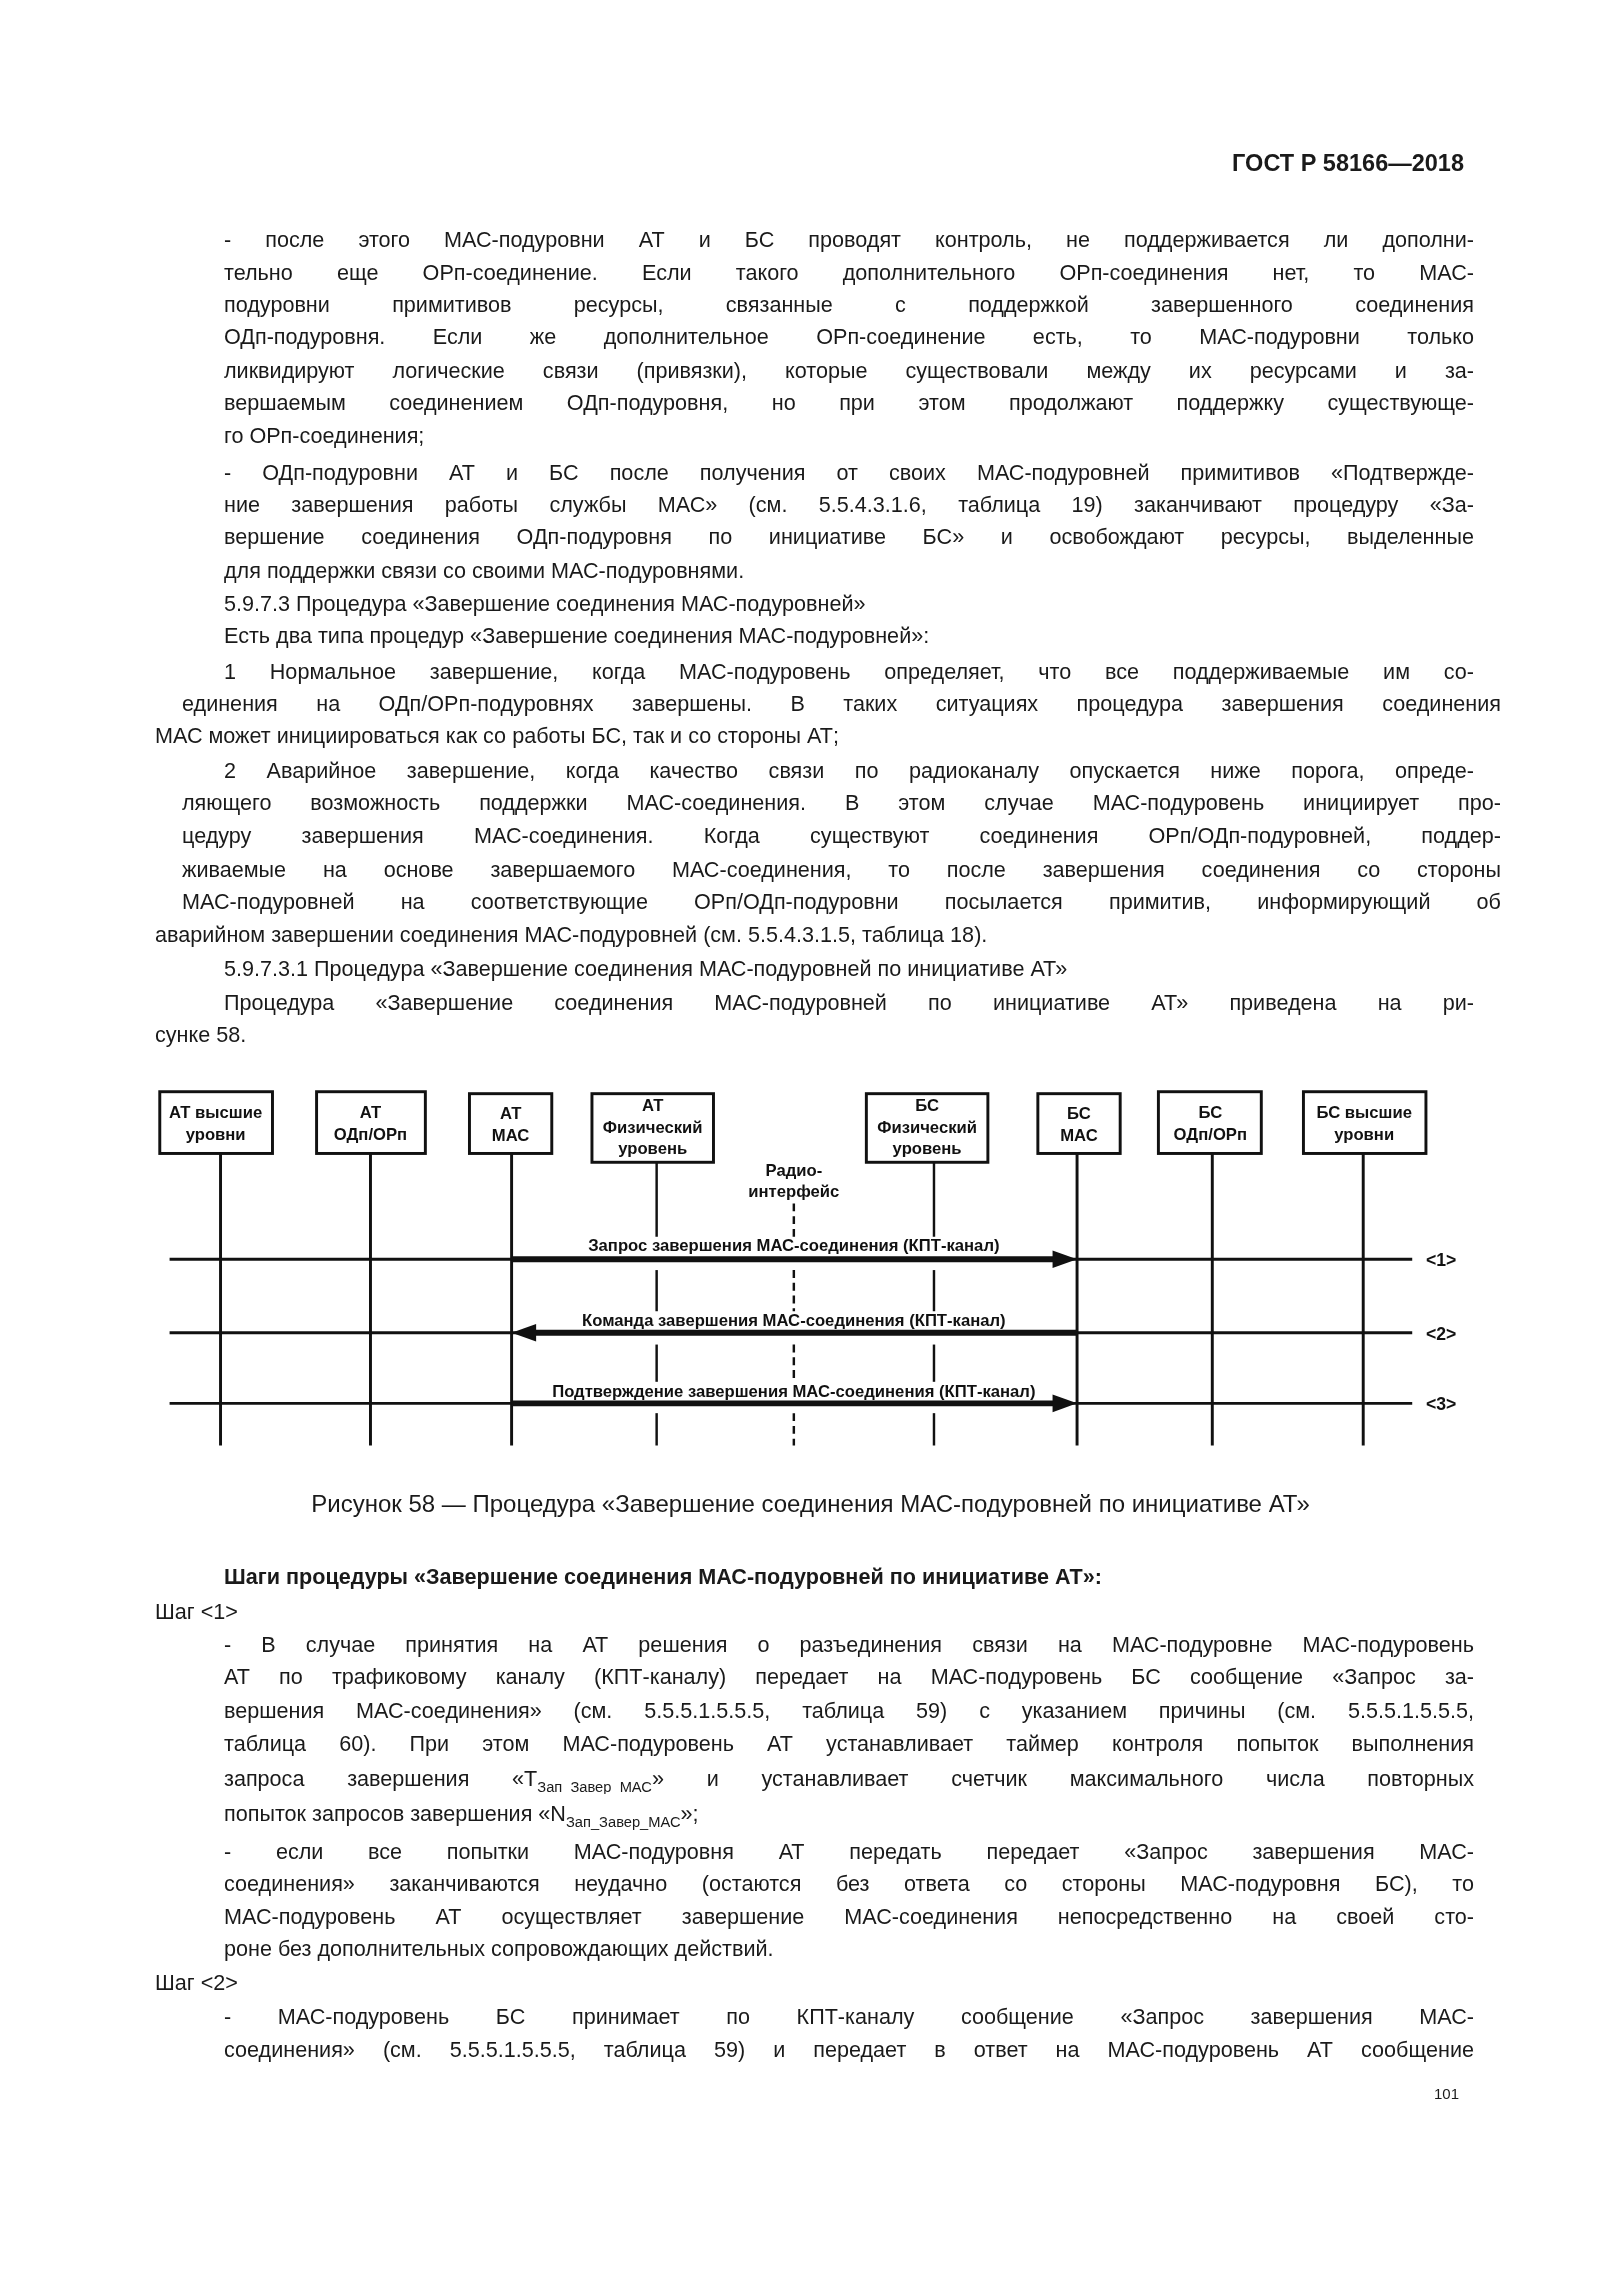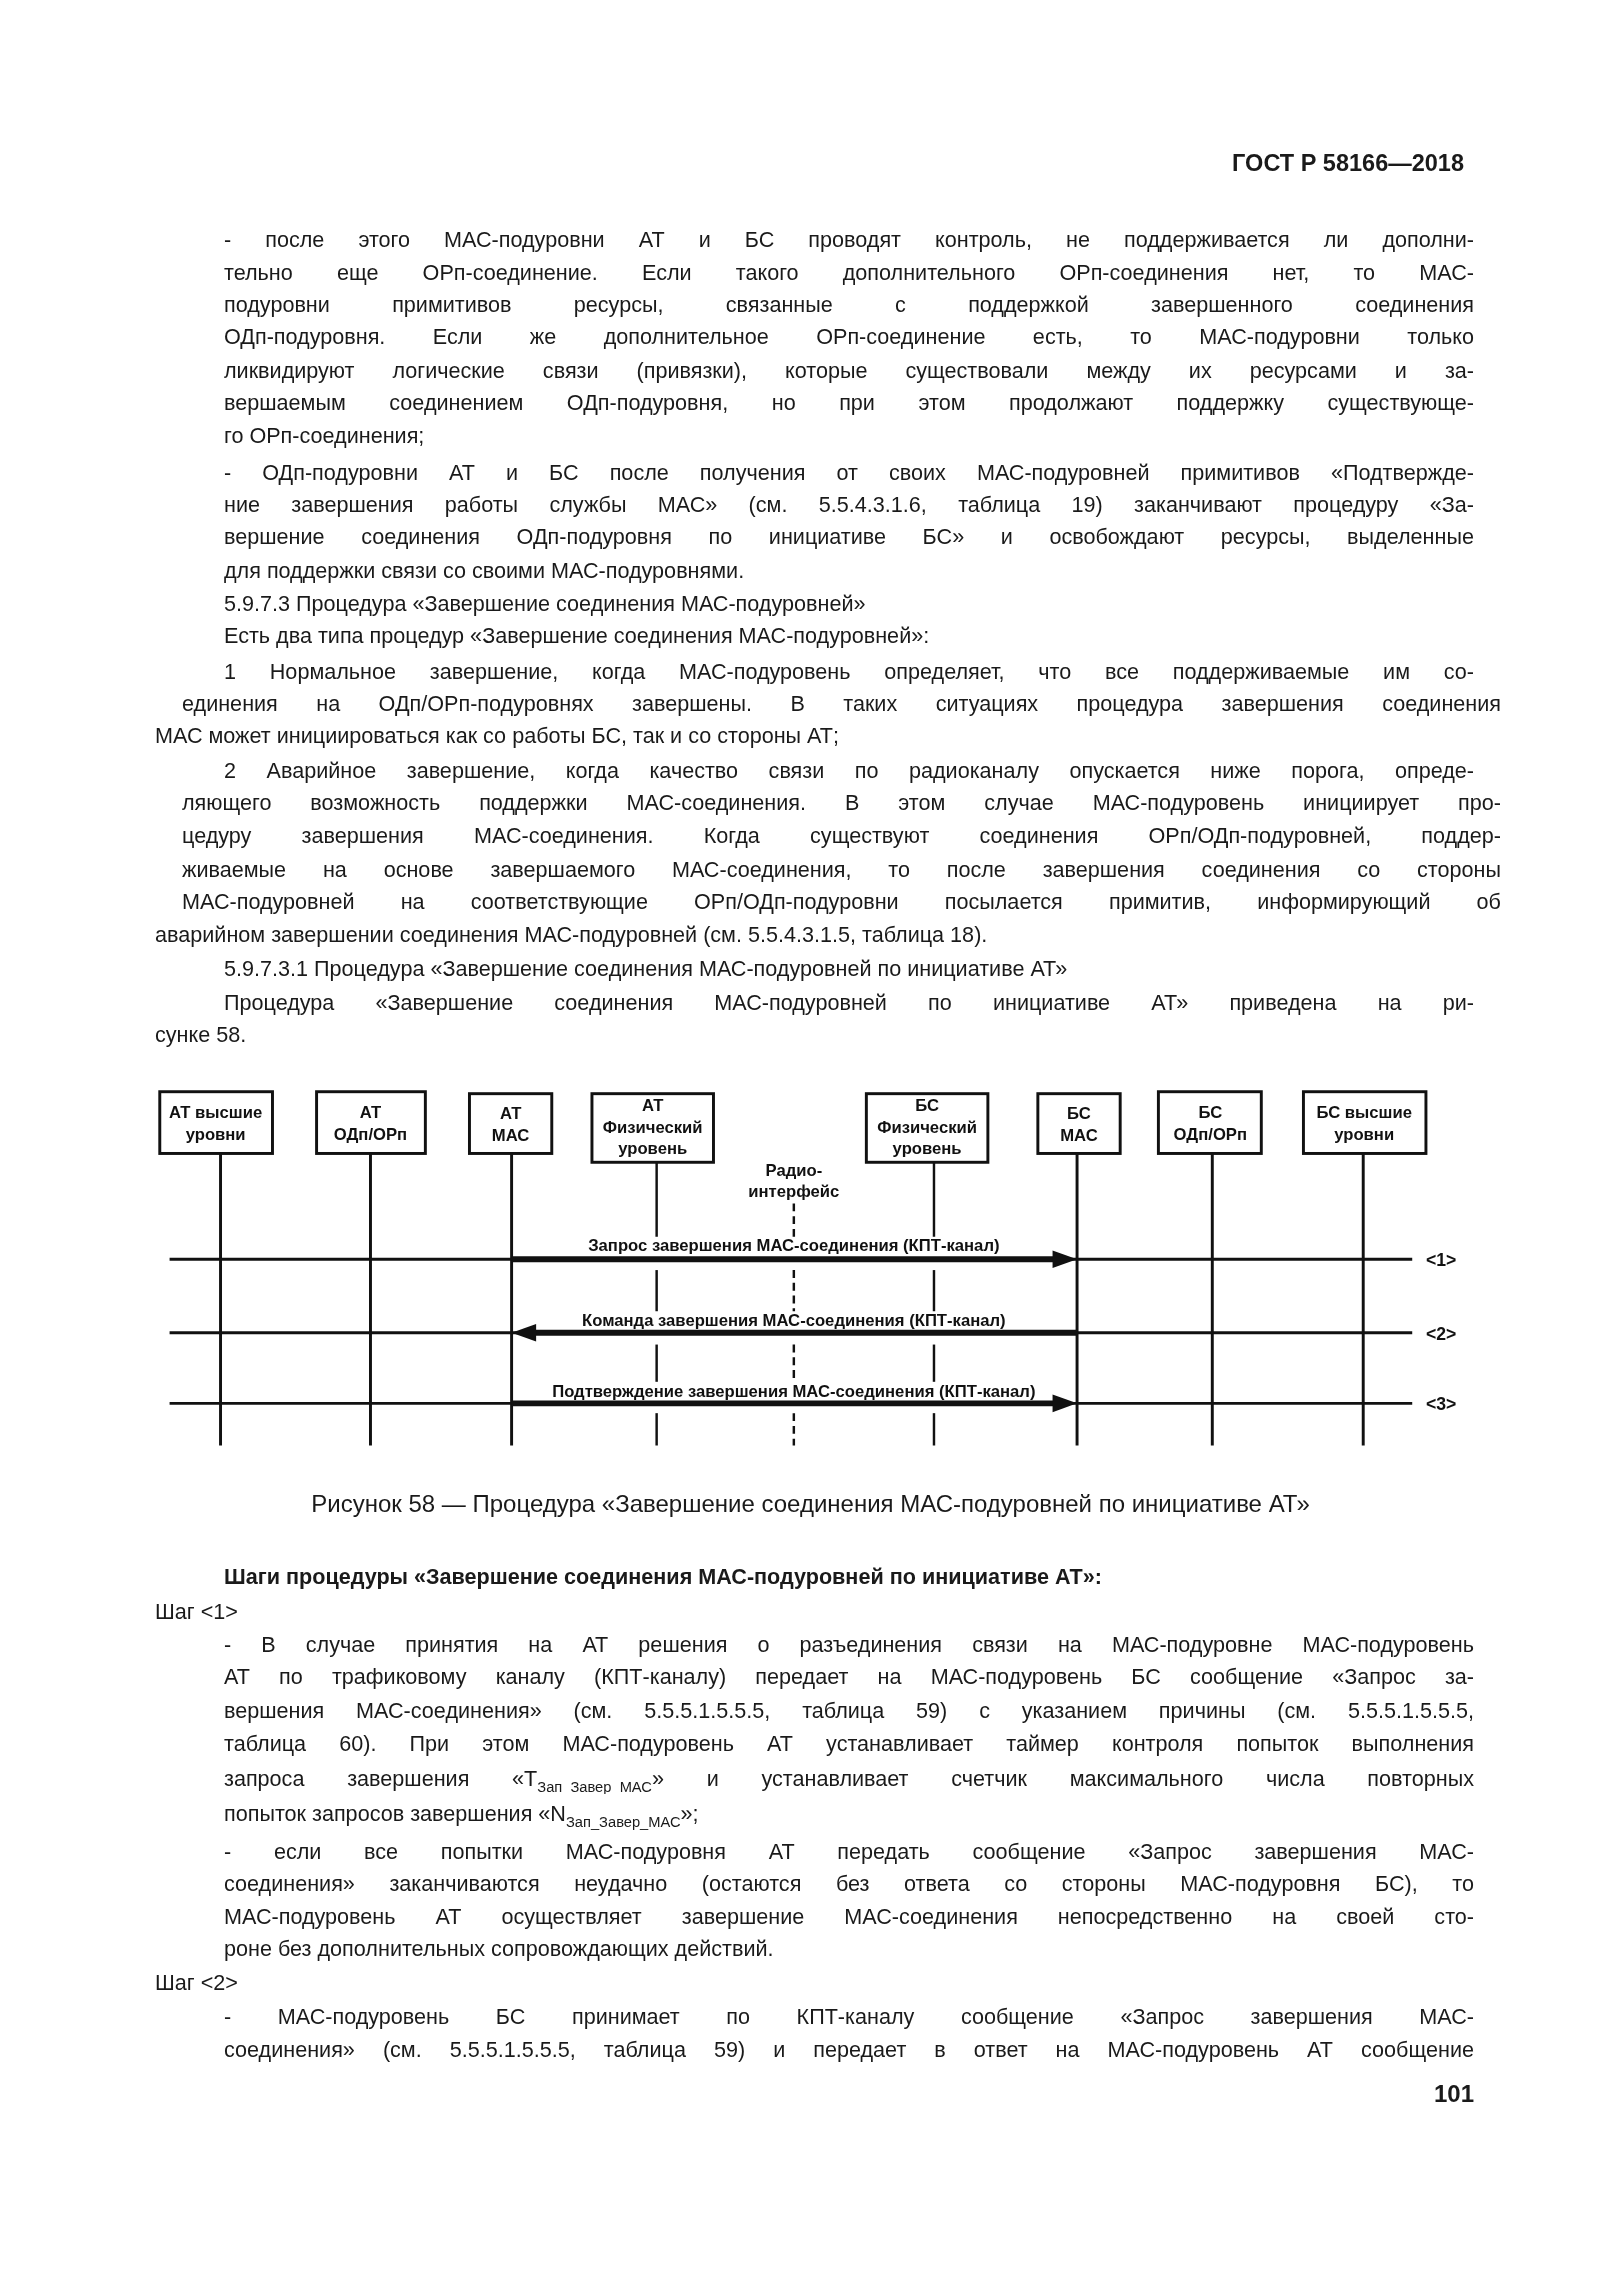--- a/index.html
+++ b/index.html
@@ -6,21 +6,21 @@
   body { width: 1621px; height: 2293px; position: relative; overflow: hidden;
          font-family: "Liberation Sans", sans-serif; color: #1a1a1a; }
   .hdr { position: absolute; right: 157px; top: 149px; font-weight: bold; font-size: 23.5px; line-height: 29px; }
   .ln { position: absolute; height: 31px; line-height: 31px; font-size: 21.6px; white-space: nowrap; }
   .full { left: 224px; width: 1250px; text-align: justify; text-align-last: justify; white-space: normal; overflow: hidden; }
   .ind { left: 224px; }
   .out { left: 155px; }
   .fullout { left: 155px; width: 1319px; text-align: justify; text-align-last: justify; white-space: normal; overflow: hidden; margin-left: 27px; }
   .caption { position: absolute; left: 0; width: 1621px; text-align: center; font-size: 24px; line-height: 29px; }
   .bold { font-weight: bold; }
-  .pagenum { position: absolute; right: 147px; font-size: 24px; line-height: 29px; font-weight: bold; }
+  .pagenum { position: absolute; right: 162px; font-size: 15px; line-height: 29px; }
   sub { font-size: 14.7px; vertical-align: -5.9px; line-height: 0; }
   svg text { font-family: "Liberation Sans", sans-serif; font-weight: bold; fill: #111; }
 </style>
 </head>
 <body>
 
 <div class="hdr">ГОСТ Р 58166—2018</div>
 
 <div>
   <div class="ln full" style="top:224px">- после этого МАС-подуровни АТ и БС проводят контроль, не поддерживается ли дополни-</div>
@@ -152,21 +152,21 @@
 <div class="ln ind bold" style="top:1561px">Шаги процедуры «Завершение соединения МАС-подуровней по инициативе АТ»:</div>
 <div class="ln out" style="top:1596px">Шаг &lt;1&gt;</div>
 
 <div>
   <div class="ln full" style="top:1629px">- В случае принятия на АТ решения о разъединения связи на МАС-подуровне МАС-подуровень</div>
   <div class="ln full" style="top:1661px">АТ по трафиковому каналу (КПТ-каналу) передает на МАС-подуровень БС сообщение «Запрос за-</div>
   <div class="ln full" style="top:1695px">вершения МАС-соединения» (см. 5.5.5.1.5.5.5, таблица 59) с указанием причины (см. 5.5.5.1.5.5.5,</div>
   <div class="ln full" style="top:1728px">таблица 60). При этом МАС-подуровень АТ устанавливает таймер контроля попыток выполнения</div>
   <div class="ln full" style="top:1763px"><span>запроса завершения «Т</span><sub>Зап_Завер_МАС</sub><span>» и устанавливает счетчик максимального числа повторных</span></div>
   <div class="ln ind" style="top:1798px"><span>попыток запросов завершения «N</span><sub>Зап_Завер_МАС</sub><span>»;</span></div>
-  <div class="ln full" style="top:1836px">- если все попытки МАС-подуровня АТ передать сообщение «Запрос завершения МАС-</div>
+  <div class="ln full" style="top:1836px">- если все попытки МАС-подуровня АТ передать передает «Запрос завершения МАС-</div>
   <div class="ln full" style="top:1868px">соединения» заканчиваются неудачно (остаются без ответа со стороны МАС-подуровня БС), то</div>
   <div class="ln full" style="top:1901px">МАС-подуровень АТ осуществляет завершение МАС-соединения непосредственно на своей сто-</div>
   <div class="ln ind" style="top:1933px">роне без дополнительных сопровождающих действий.</div>
 </div>
 
 <div class="ln out" style="top:1967px">Шаг &lt;2&gt;</div>
 <div>
   <div class="ln full" style="top:2001px">- МАС-подуровень БС принимает по КПТ-каналу сообщение «Запрос завершения МАС-</div>
   <div class="ln full" style="top:2034px">соединения» (см. 5.5.5.1.5.5.5, таблица 59) и передает в ответ на МАС-подуровень АТ сообщение</div>
 </div>

